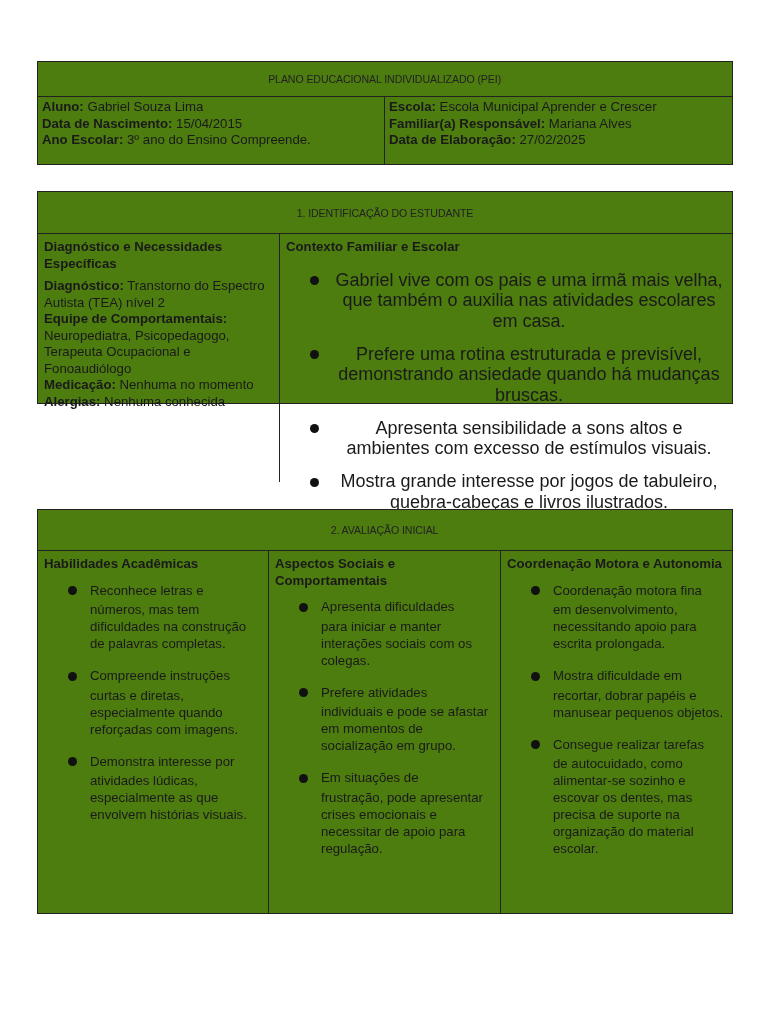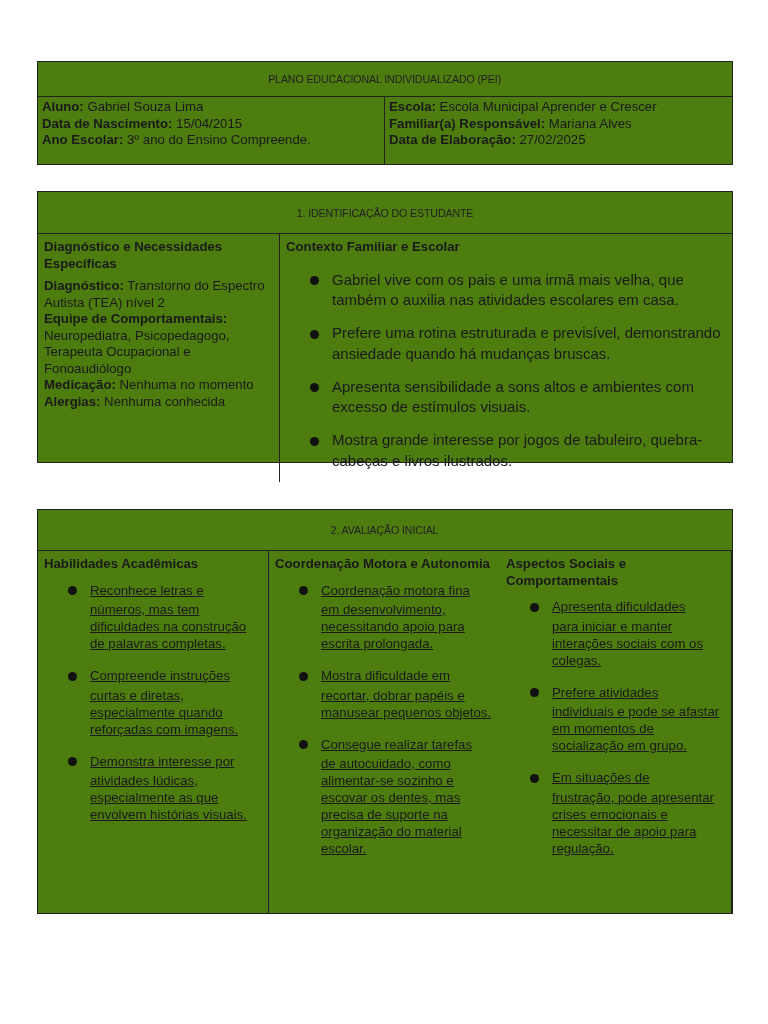--- a/index.html
+++ b/index.html
@@ -16,49 +16,49 @@
   
   #hdr { top: 61px; height: 104px; }
   #hdr .title-wrap { height: 35px; display: flex; align-items: center; justify-content: center; }
   #hdr .row { display: flex; height: 67px; }
   #hdr .cell { padding: 2px 4px; font-size: 13.2px; line-height: 16.5px; }
   #hdr .cell.left { width: 347px; border-right: 1.3px solid #222; }
   #hdr .cell.right { flex: 1; }
   b { font-weight: bold; }
 
   
-  #s1 { top: 191px; height: 272px; }
+  #s1 { top: 191px; height: 213px; }
   #s1 .title-wrap { height: 42px; display: flex; align-items: center; justify-content: center; }
   #s1 .row { display: flex; height: 248px; }
   #s1 .cell { padding: 5px 6px; font-size: 13.2px; line-height: 16.5px; }
   #s1 .cell.left { width: 242px; border-right: 1.3px solid #222; }
   #s1 .cell.right { flex: 1; }
   .col-head { font-weight: bold; font-size: 13.2px; line-height: 16.5px; }
   .mt8 { margin-top: 6px; }
 
   ul.bul { list-style: none; }
   ul.bul li { position: relative; }
   ul.bul li .dot { position: absolute; width: 9px; height: 9px; border-radius: 50%; background: #111; }
 
   #s1 ul.bul { margin-top: 14px; padding-left: 46px; }
-  #s1 ul.bul li { font-size: 15px; line-height: 20.5px; margin-bottom: 12.5px; }
+  #s1 ul.bul li { font-size: 18px; line-height: 20.5px; margin-bottom: 12.5px; text-align: center; }
   #s1 ul.bul li .dot { left: -22px; top: 6.5px; }
 
   
   #s2 { top: 509px; height: 405px; }
   #s2 .title-wrap { height: 41px; display: flex; align-items: center; justify-content: center; }
   #s2 .row { display: flex; height: 362px; }
   #s2 .cell { padding: 5px 6px; font-size: 13.2px; line-height: 16.5px; }
   #s2 .cell.c1 { width: 231px; border-right: 1.3px solid #222; }
   #s2 .cell.c2 { width: 232px; border-right: 1.3px solid #222; }
   #s2 .cell.c3 { flex: 1; }
   #s2 ul.bul { padding-left: 46px; }
   #s2 .c1 ul.bul { margin-top: 8px; }
   #s2 .c2 ul.bul, #s2 .c3 ul.bul { margin-top: 8px; }
-  #s2 ul.bul li { font-size: 13.2px; line-height: 17px; margin-bottom: 14px; text-decoration: underline; }
+  #s2 ul.bul li { font-size: 13.2px; line-height: 17px; margin-bottom: 14px; }
   #s2 ul.bul li .first { display: block; line-height: 20.5px; }
   #s2 ul.bul li .dot { left: -22px; top: 5.5px; }
 </style>
 </head>
 <body>
 
 <div class="tbl" id="hdr">
   <div class="title-wrap">
     <div class="title-row">PLANO EDUCACIONAL INDIVIDUALIZADO (PEI)</div>
   </div>
@@ -108,30 +108,30 @@
   </div>
   <div class="row">
     <div class="cell c1">
       <div class="col-head">Habilidades Acadêmicas</div>
       <ul class="bul">
         <li><span class="dot"></span><span class="first">Reconhece letras e</span><span>números, mas tem dificuldades na construção de palavras completas.</span></li>
         <li><span class="dot"></span><span class="first">Compreende instruções</span><span>curtas e diretas, especialmente quando reforçadas com imagens.</span></li>
         <li><span class="dot"></span><span class="first">Demonstra interesse por</span><span>atividades lúdicas, especialmente as que envolvem histórias visuais.</span></li>
       </ul>
     </div>
+    <div class="cell c2">
+      <div class="col-head">Aspectos Sociais e Comportamentais</div>
+      <ul class="bul">
+        <li><span class="dot"></span><span class="first">Apresenta dificuldades</span><span>para iniciar e manter interações sociais com os colegas.</span></li>
+        <li><span class="dot"></span><span class="first">Prefere atividades</span><span>individuais e pode se afastar em momentos de socialização em grupo.</span></li>
+        <li><span class="dot"></span><span class="first">Em situações de</span><span>frustração, pode apresentar crises emocionais e necessitar de apoio para regulação.</span></li>
+      </ul>
+    </div>
     <div class="cell c3">
       <div class="col-head">Coordenação Motora e Autonomia</div>
       <ul class="bul">
         <li><span class="dot"></span><span class="first">Coordenação motora fina</span><span>em desenvolvimento, necessitando apoio para escrita prolongada.</span></li>
         <li><span class="dot"></span><span class="first">Mostra dificuldade em</span><span>recortar, dobrar papéis e manusear pequenos objetos.</span></li>
         <li><span class="dot"></span><span class="first">Consegue realizar tarefas</span><span>de autocuidado, como alimentar-se sozinho e escovar os dentes, mas precisa de suporte na organização do material escolar.</span></li>
       </ul>
     </div>
-    <div class="cell c2">
-      <div class="col-head">Aspectos Sociais e Comportamentais</div>
-      <ul class="bul">
-        <li><span class="dot"></span><span class="first">Apresenta dificuldades</span><span>para iniciar e manter interações sociais com os colegas.</span></li>
-        <li><span class="dot"></span><span class="first">Prefere atividades</span><span>individuais e pode se afastar em momentos de socialização em grupo.</span></li>
-        <li><span class="dot"></span><span class="first">Em situações de</span><span>frustração, pode apresentar crises emocionais e necessitar de apoio para regulação.</span></li>
-      </ul>
-    </div>
   </div>
 </div>
 
 </body></html>

